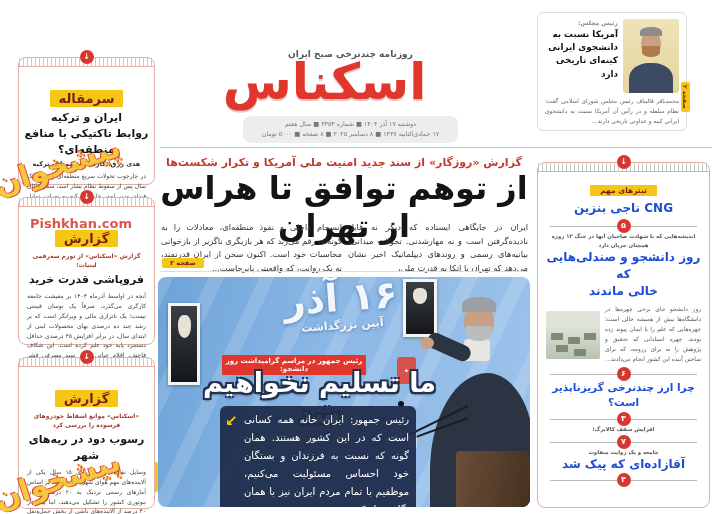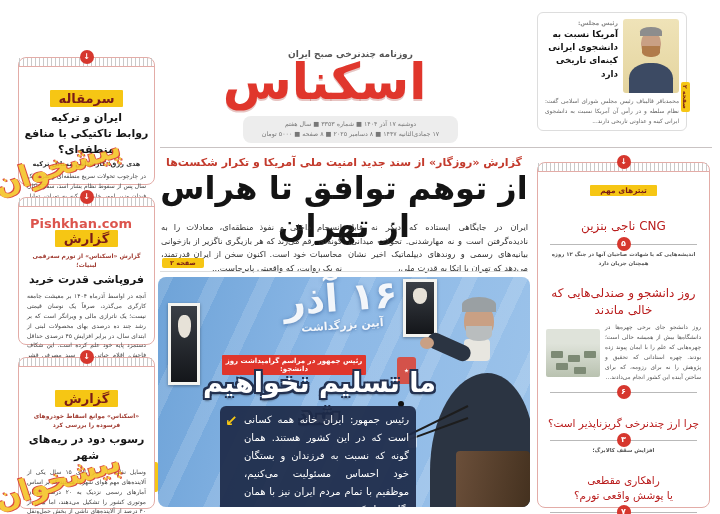--- a/index.html
+++ b/index.html
@@ -119,21 +119,21 @@
            background:#b07b4a; border-radius:0 0 44% 44%; }
   .qcard .body { font-size:5.8px; color:#666; text-align:justify; line-height:1.7; margin-top:4px; }
   .qcard-vtag { left:681px; top:82px; }
 
   .hbox { position:absolute; left:537px; top:162px; width:173px; height:346px; background:#fff;
           border:1.5px solid #e3aca7; border-radius:8px; text-align:center; }
   .hbox .topcircle { top:-8px; left:50%; margin-left:-7px; }
   .hbox .label { display:inline-block; font-size:7.5px; padding:1px 10px; margin-top:13px; border-radius:1px; }
   .hitem { padding:3px 8px 0; }
   .hitem .hkick { font-size:5.4px; font-weight:bold; color:#555; line-height:1.5; }
-  .hitem .hhead { font-size:12px; font-weight:normal; color:#b91c1c; line-height:1.45; margin-top:18px; white-space:pre-line; }
+  .hitem .hhead { font-size:12px; font-weight:bold; color:#1d4ed8; line-height:1.45; margin-top:0; white-space:pre-line; }
   .hitem .hhead.sm { font-size:10.5px; }
   .hdiv { position:relative; border-top:1px solid #b9b9b9; margin:9px 12px 2px; }
   .hdiv .redcircle { top:-8px; left:50%; margin-left:-7px; }
   .hbody-row { display:flex; gap:5px; margin-top:4px; text-align:right; }
   .hbody-row .hb { flex:1; font-size:5.8px; color:#555; text-align:justify; line-height:1.72; }
   .classroom { flex:0 0 auto; width:54px; height:48px; border-radius:2px; position:relative; overflow:hidden;
           background:linear-gradient(#dfe3da 30%,#b9c2b0); align-self:center; }
   .classroom i { position:absolute; width:12px; height:7px; background:#7d8a75; border-radius:1px; }
 </style>
 </head>
@@ -242,22 +242,20 @@
 
     <div class="hitem">
       <div class="hhead sm">چرا ارز چندنرخی گریزناپذیر است؟</div>
     </div>
     <div class="hdiv">
       <div class="redcircle">۳</div>
     </div>
 
     <div class="hitem">
       <div class="hkick">افزایش سقف کالابرگ؛</div>
-      <div class="hhead sm">راهکاری مقطعی
-یا پوشش واقعی تورم؟</div>
     </div>
     <div class="hdiv">
       <div class="redcircle">۷</div>
     </div>
 
     <div class="hitem">
       <div class="hkick">جامعه و یک روایت متفاوت</div>
       <div class="hhead">آقازاده‌ای که پیک شد</div>
     </div>
     <div class="hdiv" style="margin-top:6px;">

